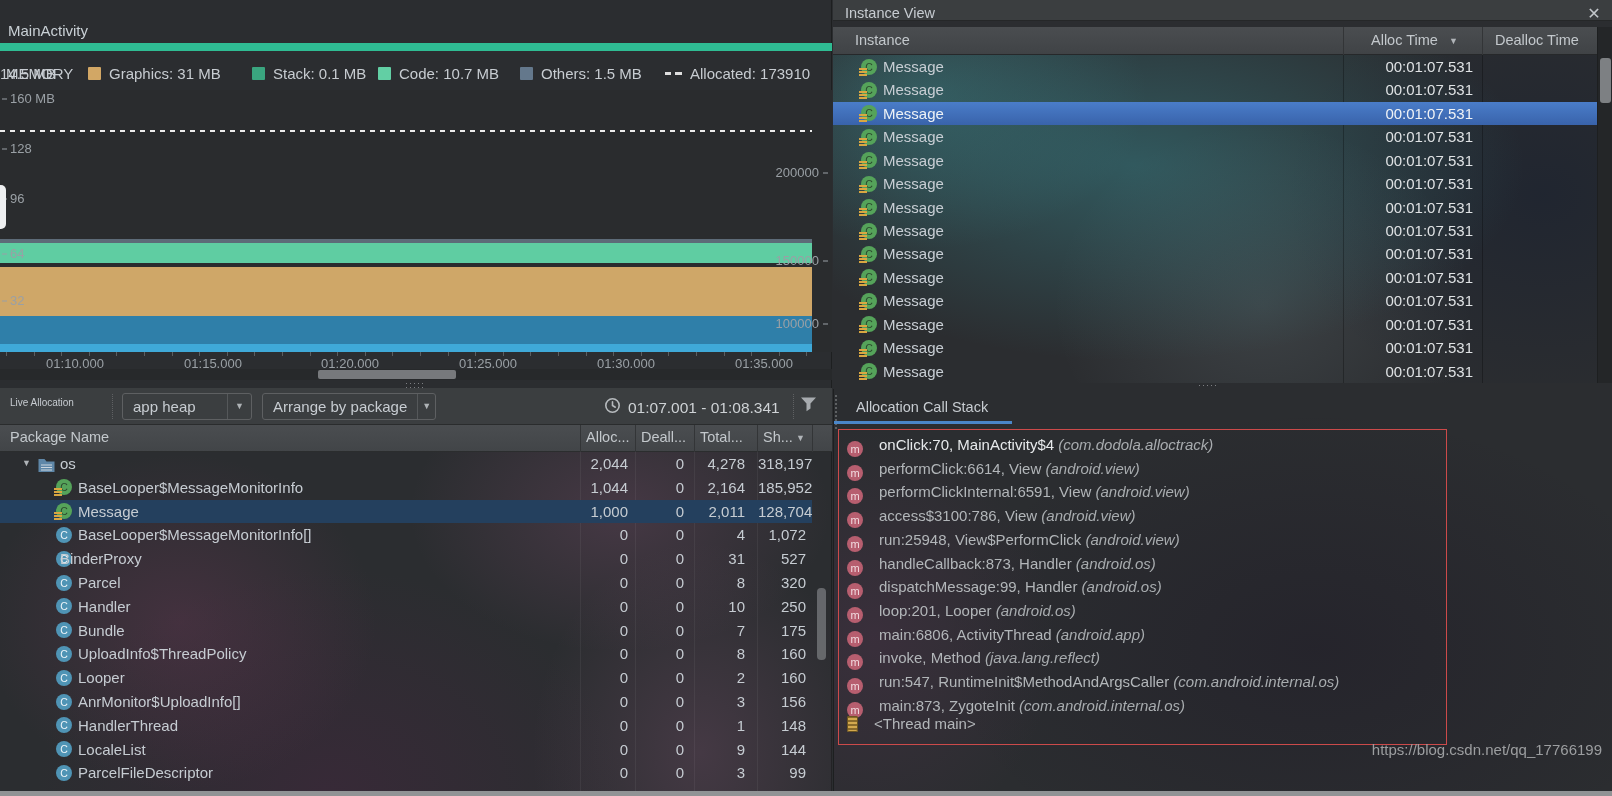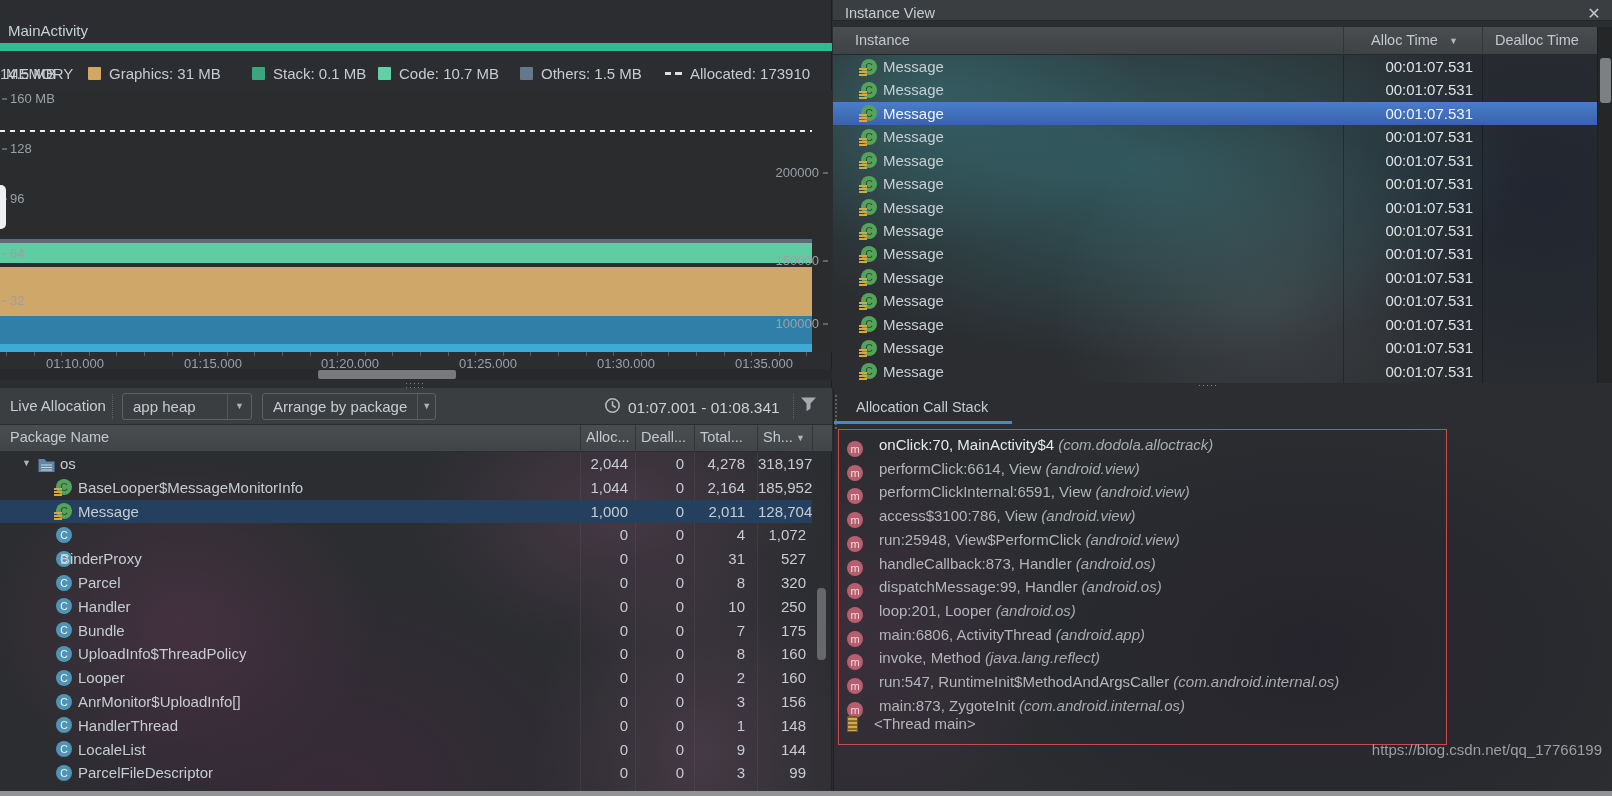--- a/index.html
+++ b/index.html
@@ -30,21 +30,21 @@
   #white-pill{position:absolute;left:0;top:95px;width:6px;height:44px;background:#eef0f1;border-radius:0 5px 5px 0;}
   #time-axis{position:absolute;left:0;top:352px;width:832px;height:16px;}
   .xtick{position:absolute;top:0;width:1px;height:4px;background:#5b5e61;}
   .xlab{position:absolute;top:4px;font-size:13px;color:#9aa0a5;transform:translateX(-50%);white-space:nowrap;}
   #hscroll{position:absolute;left:0;top:369px;width:832px;height:11px;background:#27292b;}
   #hthumb{position:absolute;left:318px;top:1px;width:138px;height:9px;background:#77797c;border-radius:2px;}
   .hgrip{position:absolute;font-size:9px;letter-spacing:1px;color:#8a8d90;line-height:4px;text-align:center;}
 
   
   #toolbar{position:absolute;left:0;top:388px;width:832px;height:37px;background:#3b3e40;border-bottom:1px solid #2a2c2d;}
-  #lbl-livealloc{position:absolute;left:10px;top:9px;font-size:15px;color:#c7ccd1;}
+  #lbl-livealloc{position:absolute;left:10px;top:9px;font-size:10px;color:#c7ccd1;}
   .vdot{position:absolute;top:6px;height:25px;border-left:1px dotted #5f6163;}
   .combo{position:absolute;top:5px;height:27px;border:1px solid #5e6062;border-radius:3px;background:#3b3e40;font-size:15px;color:#c7ccd1;display:flex;align-items:center;}
   .combo .cb-label{padding:0 10px;flex:1;white-space:nowrap;}
   .combo .cb-arrow{width:24px;text-align:center;font-size:9px;color:#aeb2b5;border-left:1px solid #55585a;line-height:25px;}
   #time-range-wrap{position:absolute;left:604px;top:9px;display:flex;align-items:center;}
   #time-range{font-size:15.5px;color:#ced2d5;margin-left:7px;white-space:nowrap;}
   #filter-btn{position:absolute;left:800px;top:8px;width:20px;height:20px;}
 
   
   #thead{position:absolute;left:0;top:425px;width:832px;height:27px;background:linear-gradient(#4a4d50,#424548);border-bottom:1px solid #2b2d2e;font-size:14.5px;color:#c3c8cc;}
@@ -286,20 +286,21 @@
           <div class="trow sel" style="top: 47.6px;">
             <span class="ico circ ico-inst" style="left: 56px;">C<i class="fieldlines"></i></span>
             <span class="rname" style="left: 78px;">Message</span>
             <span class="num c-alloc">1,000</span>
             <span class="num c-dealloc">0</span>
             <span class="num c-total">2,011</span>
             <span class="num c-shallow">128,704</span>
           </div>
           <div class="trow" style="top: 71.4px;">
             <span class="ico circ ico-cls" style="left: 56px;">C</span>
+            <span class="rname" style="left: 78px;">BaseLooper$MessageMonitorInfo[]</span>
             <span class="num c-alloc">0</span>
             <span class="num c-dealloc">0</span>
             <span class="num c-total">4</span>
             <span class="num c-shallow">1,072</span>
           </div>
           <div class="trow" style="top: 95.2px;">
             <span class="ico circ ico-cls" style="left: 56px;">C</span>
             <span class="rname" style="left: 60px;">BinderProxy</span>
             <span class="num c-alloc">0</span>
             <span class="num c-dealloc">0</span>

